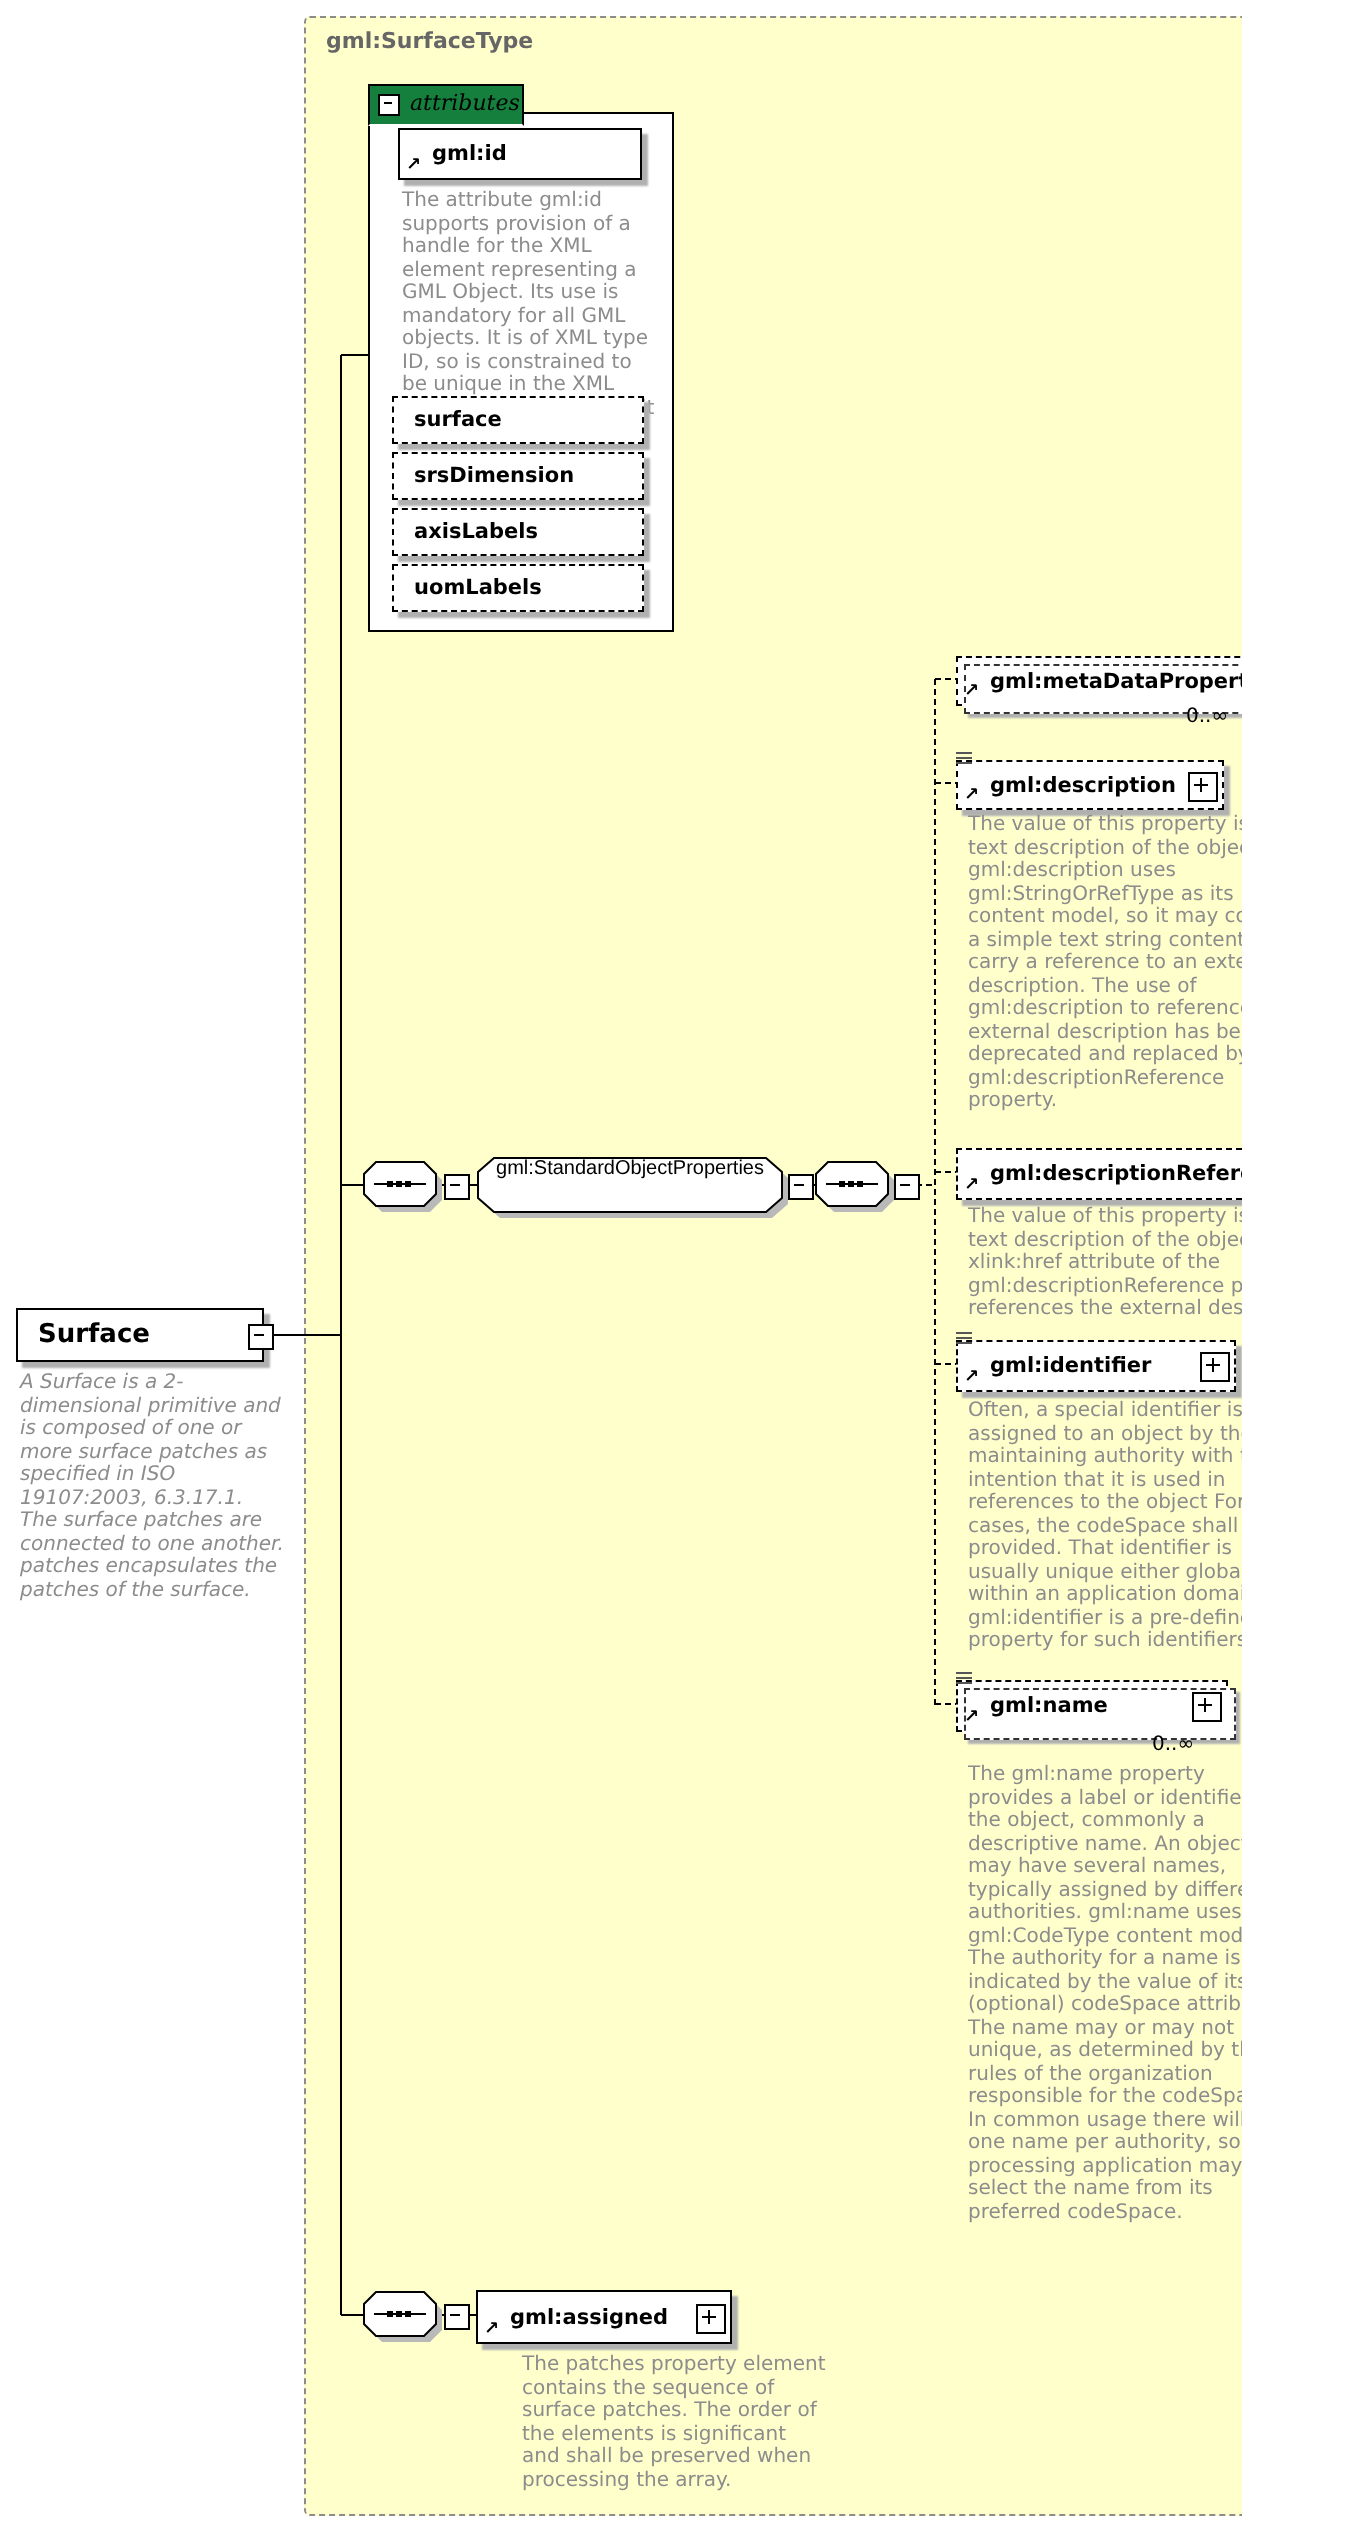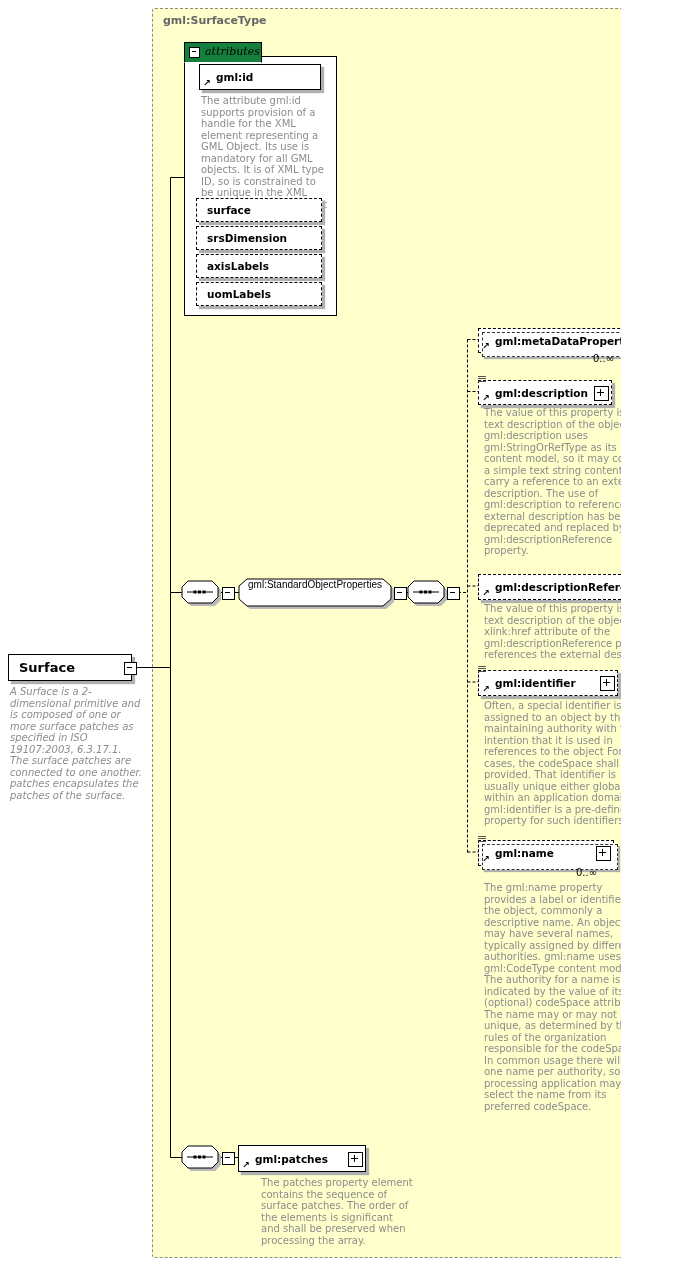--- a/index.html
+++ b/index.html
@@ -186,18 +186,18 @@
     <span class="doc-icon"></span>
     <span class="ref-arrow">↗</span>
     <span class="lbl">gml:name</span>
     <span class="plus-btn"></span>
   </div>
   <div class="occurs" style="left:576px;top:867px;">0..∞</div>
   <div class="ann" style="left:484px;top:882px;width:160px;">The gml:name property provides a label or identifier for the object, commonly a descriptive name. An object may have several names, typically assigned by different authorities. gml:name uses the gml:CodeType content model.  The authority for a name is indicated by the value of its (optional) codeSpace attribute.  The name may or may not be unique, as determined by the rules of the organization responsible for the codeSpace.  In common usage there will be one name per authority, so a processing application may select the name from its preferred codeSpace.</div>
 
   <div class="ebox shadow" style="left:238px;top:1145px;width:126px;height:25px;">
     <span class="ref-arrow">↗</span>
-    <span class="lbl">gml:patches</span>
+    <span class="lbl">gml:assigned</span>
     <span class="plus-btn"></span>
   </div>
   <div class="ann" style="left:250px;top:1177px;width:152px;margin-left:11px;">The patches property element contains the sequence of surface patches. The order of the elements is significant and shall be preserved when processing the array.</div>
 
 </div>
 
 </body></html>

